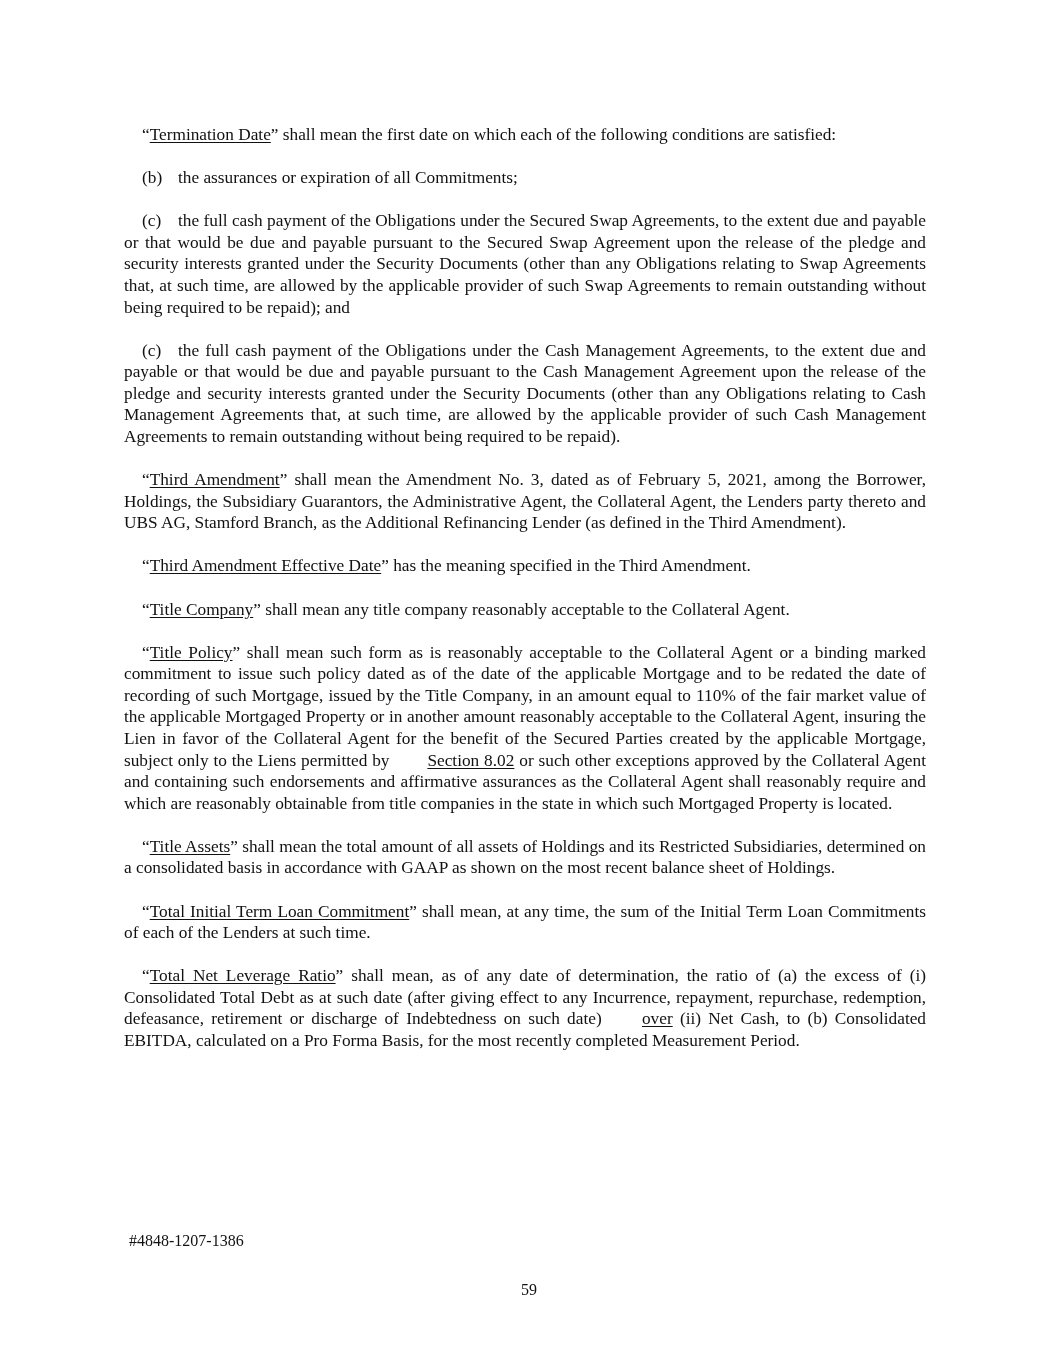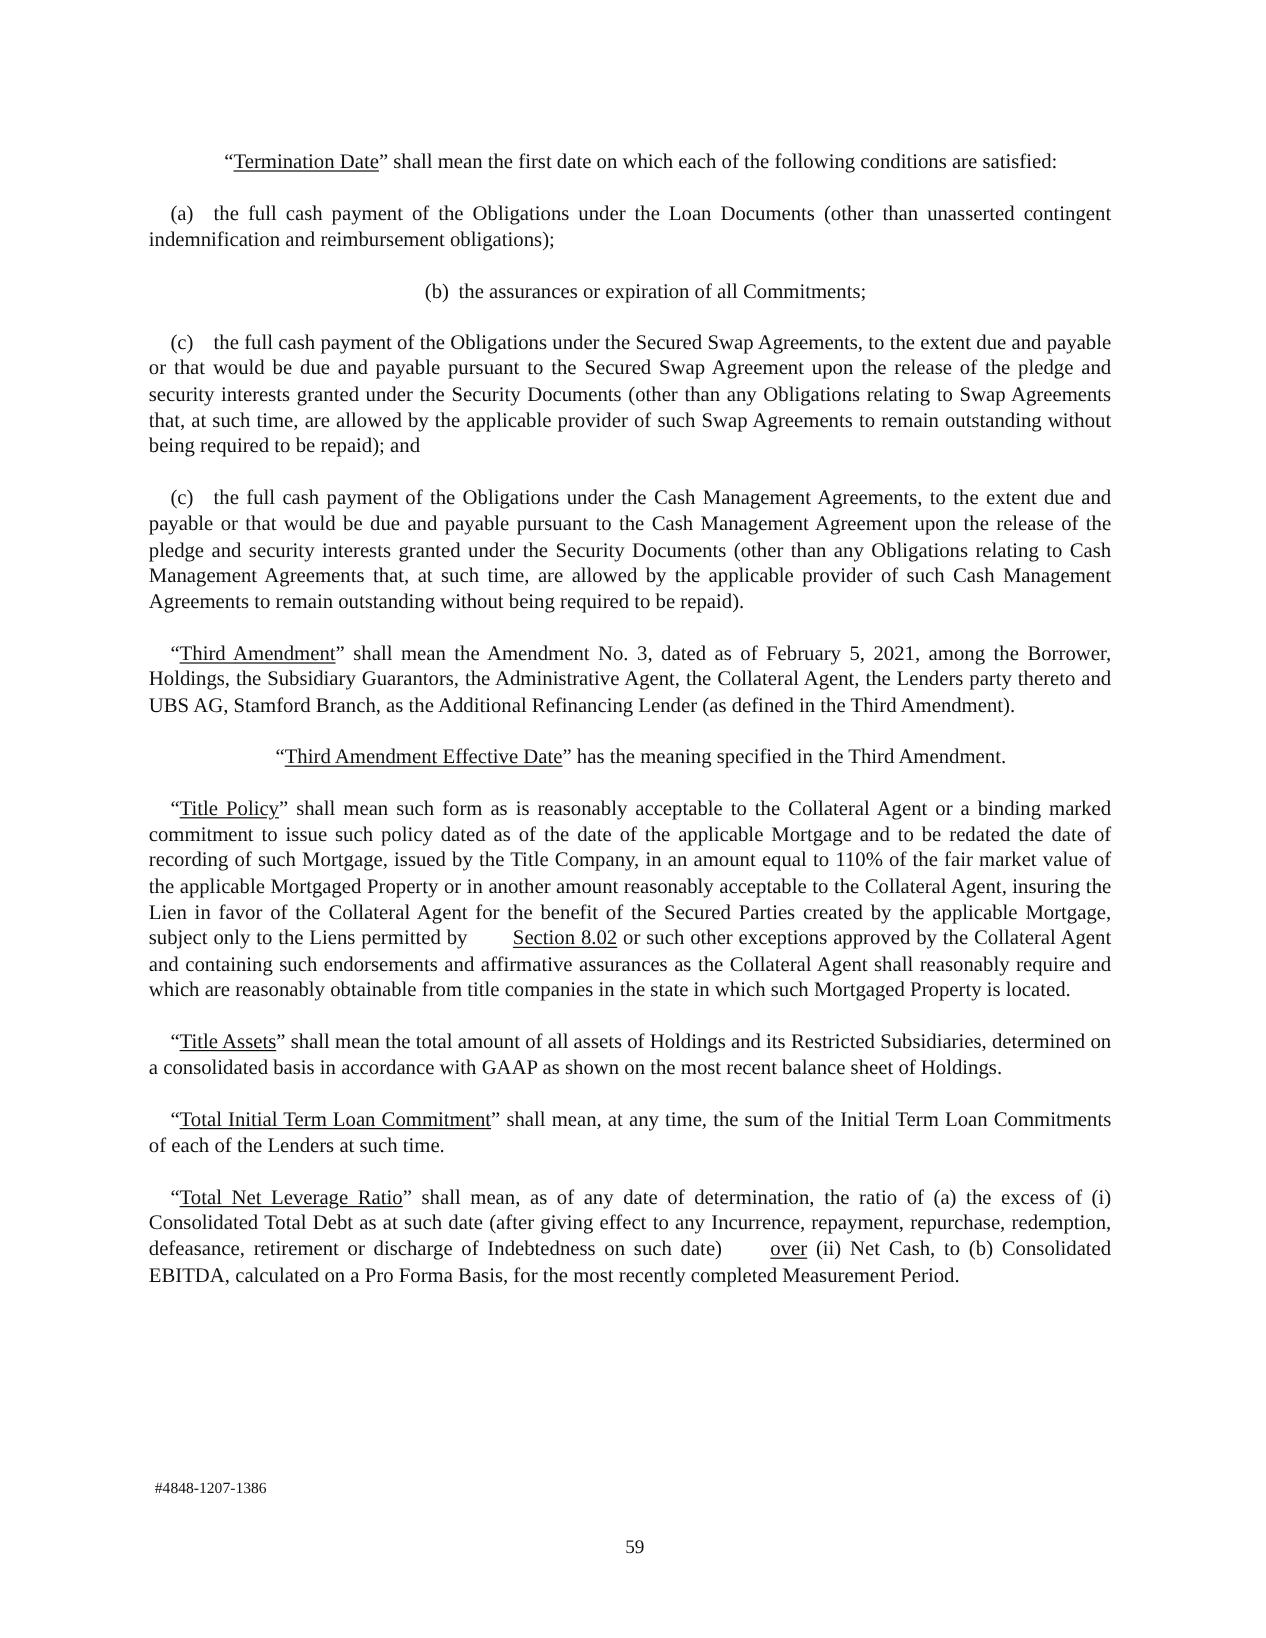--- a/index.html
+++ b/index.html
@@ -3,52 +3,52 @@
   <meta charset="utf-8">
   <style>
     html, body { margin: 0; padding: 0; background: #ffffff; }
     body { width: 1055px; height: 1365px; position: relative; overflow: hidden; }
     .page {
       position: absolute; left: 124px; top: 124px; width: 802px;
       font-family: "Liberation Serif", serif; font-size: 17.3px; line-height: 21.6px;
       color: #111111;
     }
     .para { margin: 0 0 21.5px 0; text-align: justify; text-indent: 18px; }
-    .para.single { text-align: center; }
+    .para.single { text-align: left; }
     .label { display: inline-block; width: 36px; text-indent: 0; }
     .term { text-decoration: underline; text-underline-offset: 2px; }
     .u { text-decoration: underline; text-underline-offset: 2px; margin-left: 33px; }
     .footer-id {
       position: absolute; left: 129px; top: 1232px;
-      font-family: "Liberation Serif", serif; font-size: 13px; color: #111;
+      font-family: "Liberation Serif", serif; font-size: 16px; color: #111;
     }
     .page-num {
       position: absolute; left: 521px; top: 1281px;
       font-family: "Liberation Serif", serif; font-size: 16px; color: #111;
     }
   </style>
 </head>
 <body>
 
 <div class="page">
 
   <p class="para single"><span>“</span><span class="term">Termination Date</span><span>” shall mean the first date on which each of the following conditions are satisfied:</span></p>
 
-  <p class="para"><span class="label">(a)</span><span>the full cash payment of the Obligations under the Loan Documents (other than unasserted contingent indemnification and reimbursement obligations);</span></p>
 
   <p class="para single"><span class="label">(b)</span><span>the assurances or expiration of all Commitments;</span></p>
 
   <p class="para"><span class="label">(c)</span><span>the full cash payment of the Obligations under the Secured Swap Agreements, to the extent due and payable or that would be due and payable pursuant to the Secured Swap Agreement upon the release of the pledge and security interests granted under the Security Documents (other than any Obligations relating to Swap Agreements that, at such time, are allowed by the applicable provider of such Swap Agreements to remain outstanding without being required to be repaid); and</span></p>
 
   <p class="para"><span class="label">(c)</span><span>the full cash payment of the Obligations under the Cash Management Agreements, to the extent due and payable or that would be due and payable pursuant to the Cash Management Agreement upon the release of the pledge and security interests granted under the Security Documents (other than any Obligations relating to Cash Management Agreements that, at such time, are allowed by the applicable provider of such Cash Management Agreements to remain outstanding without being required to be repaid).</span></p>
 
   <p class="para"><span>“</span><span class="term">Third Amendment</span><span>” shall mean the Amendment No. 3, dated as of February 5, 2021, among the Borrower, Holdings, the Subsidiary Guarantors, the Administrative Agent, the Collateral Agent, the Lenders party thereto and UBS AG, Stamford Branch, as the Additional Refinancing Lender (as defined in the Third Amendment).</span></p>
 
   <p class="para single"><span>“</span><span class="term">Third Amendment Effective Date</span><span>” has the meaning specified in the Third Amendment.</span></p>
 
+  <p class="para single"><span>“</span><span class="term">Title Company</span><span>” shall mean any title company reasonably acceptable to the Collateral Agent.</span></p>
 
   <p class="para"><span>“</span><span class="term">Title Policy</span><span>” shall mean such form as is reasonably acceptable to the Collateral Agent or a binding marked commitment to issue such policy dated as of the date of the applicable Mortgage and to be redated the date of recording of such Mortgage, issued by the Title Company, in an amount equal to 110% of the fair market value of the applicable Mortgaged Property or in another amount reasonably acceptable to the Collateral Agent, insuring the Lien in favor of the Collateral Agent for the benefit of the Secured Parties created by the applicable Mortgage, subject only to the Liens permitted by </span><span class="u">Section 8.02</span><span> or such other exceptions approved by the Collateral Agent and containing such endorsements and affirmative assurances as the Collateral Agent shall reasonably require and which are reasonably obtainable from title companies in the state in which such Mortgaged Property is located.</span></p>
 
   <p class="para"><span>“</span><span class="term">Title Assets</span><span>” shall mean the total amount of all assets of Holdings and its Restricted Subsidiaries, determined on a consolidated basis in accordance with GAAP as shown on the most recent balance sheet of Holdings.</span></p>
 
   <p class="para"><span>“</span><span class="term">Total Initial Term Loan Commitment</span><span>” shall mean, at any time, the sum of the Initial Term Loan Commitments of each of the Lenders at such time.</span></p>
 
   <p class="para"><span>“</span><span class="term">Total Net Leverage Ratio</span><span>” shall mean, as of any date of determination, the ratio of (a) the excess of (i) Consolidated Total Debt as at such date (after giving effect to any Incurrence, repayment, repurchase, redemption, defeasance, retirement or discharge of Indebtedness on such date) </span><span class="u">over</span><span> (ii) Net Cash, to (b) Consolidated EBITDA, calculated on a Pro Forma Basis, for the most recently completed Measurement Period.</span></p>
 
 </div>

